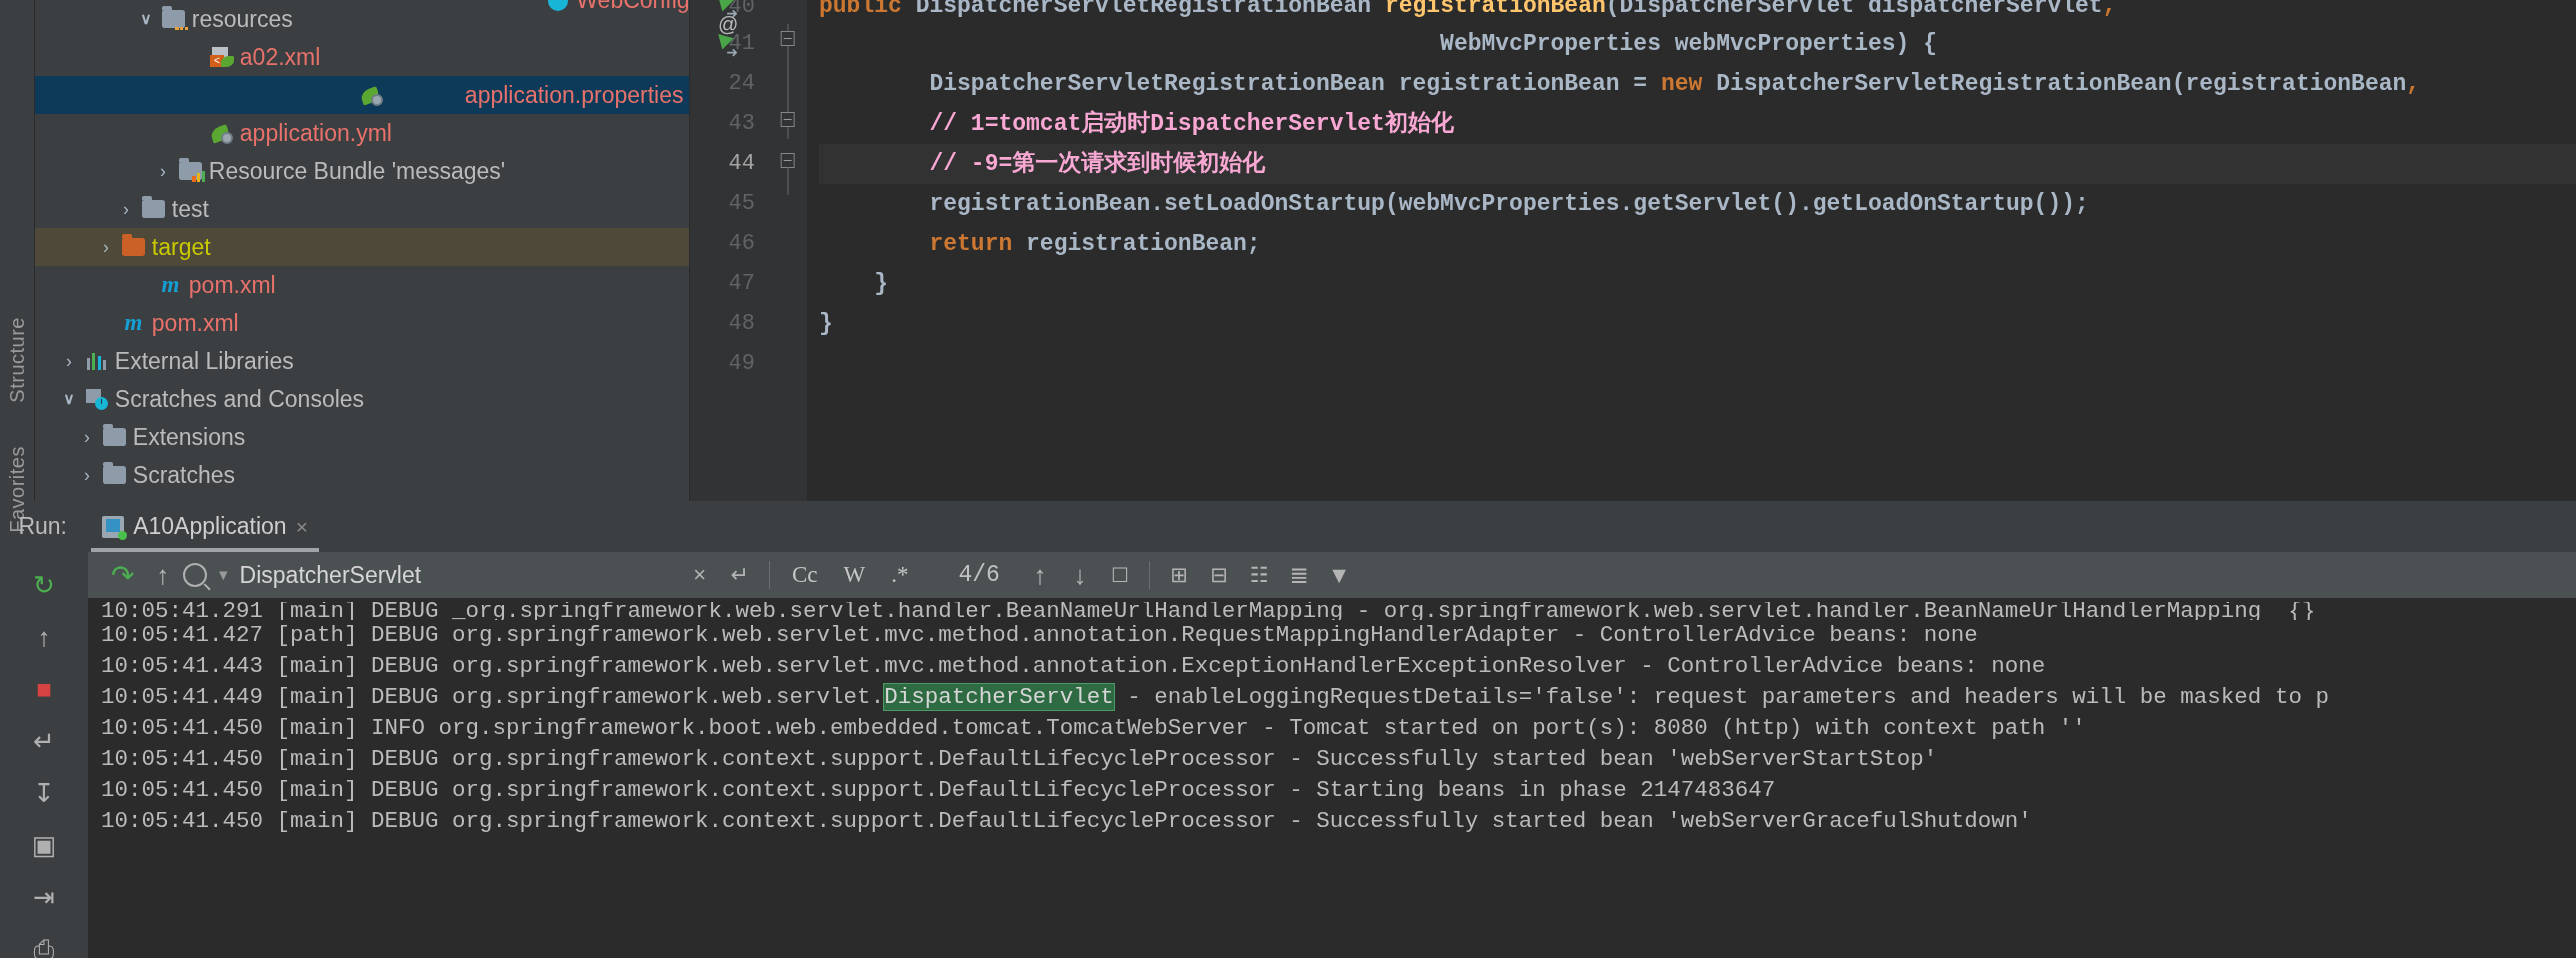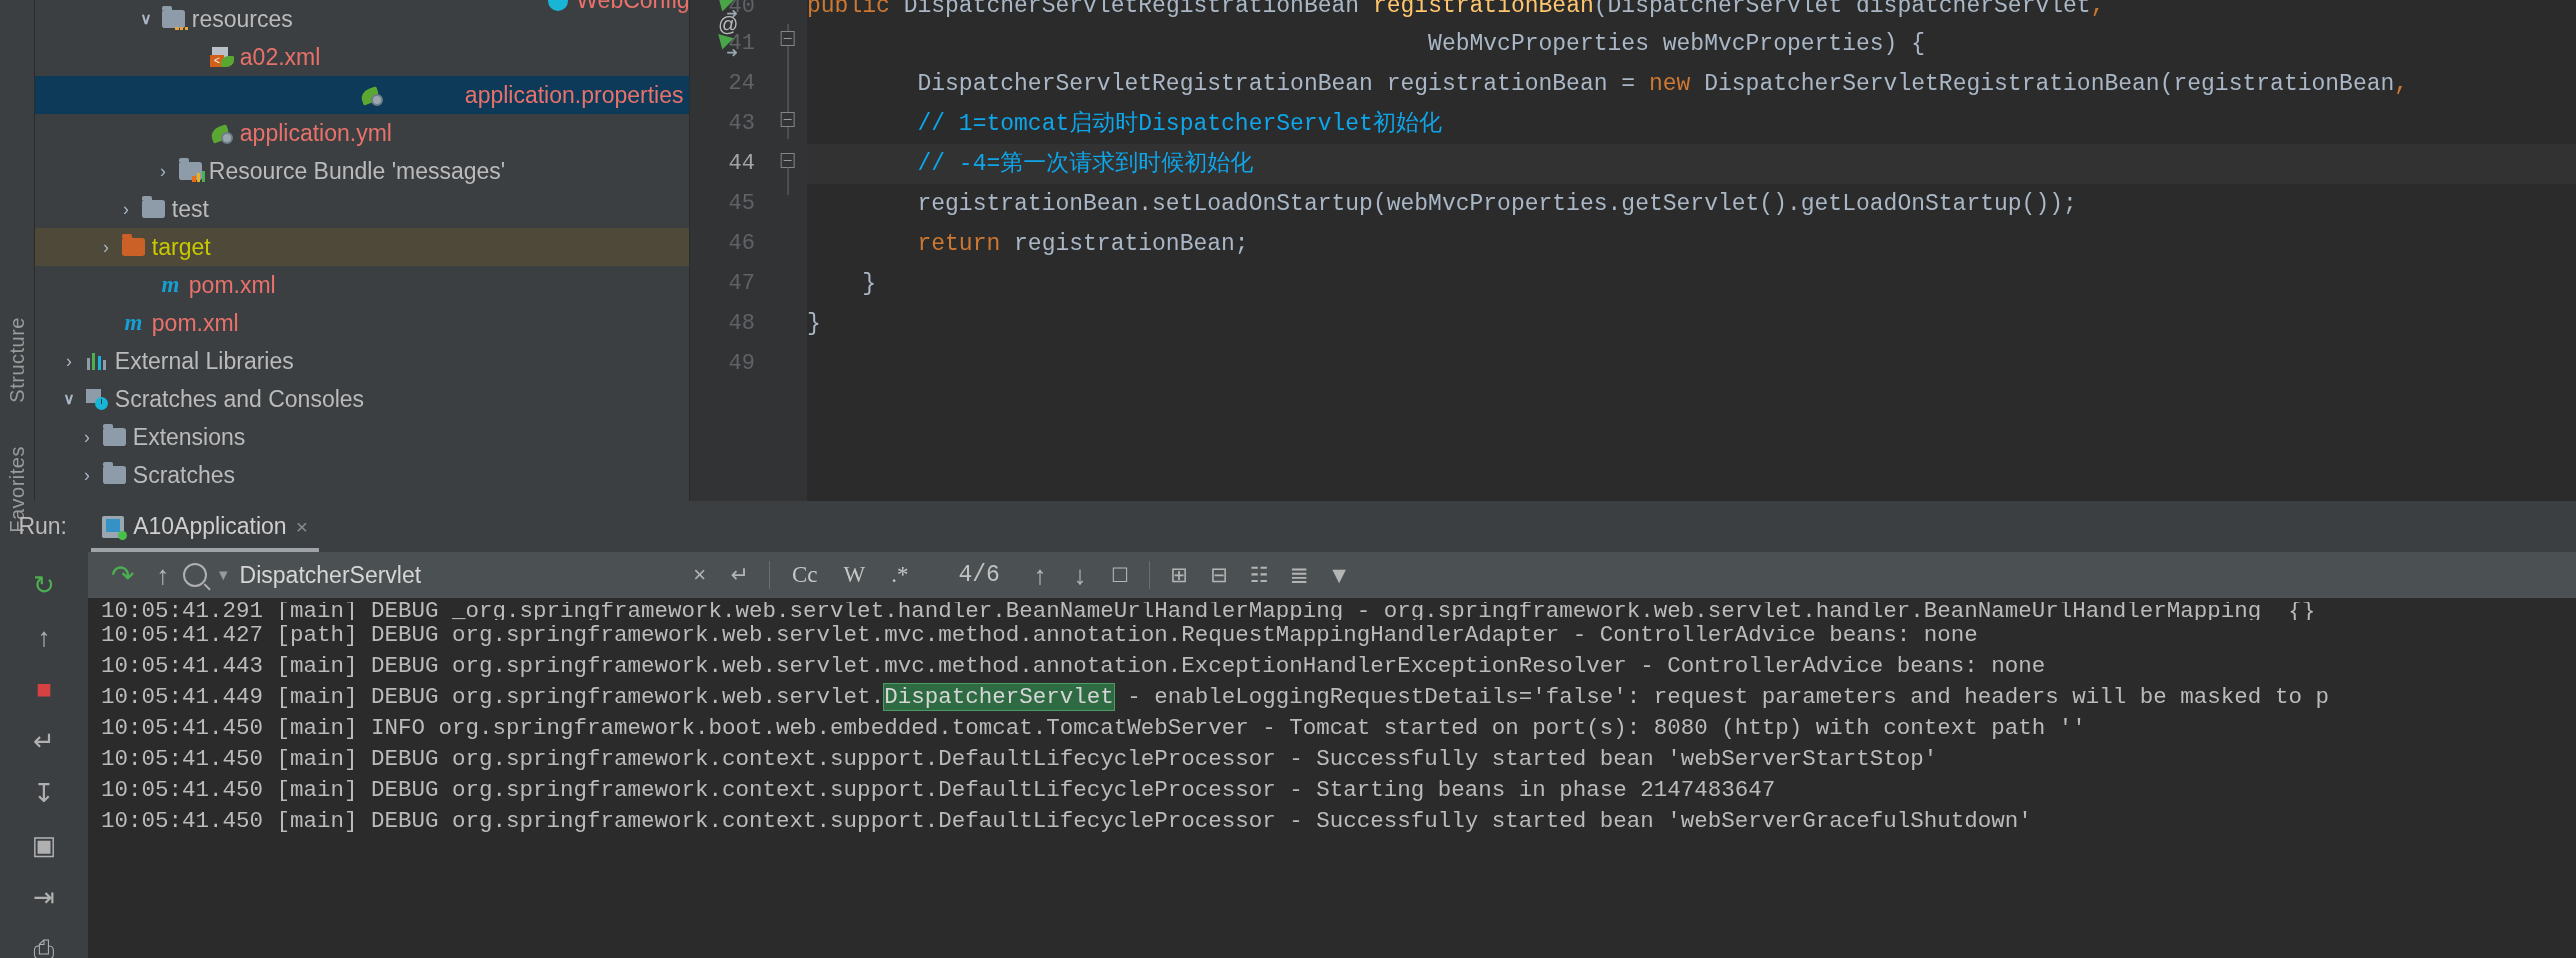--- a/index.html
+++ b/index.html
@@ -66,27 +66,27 @@
     font-size:22px;
   }
   .gline { height:40px; line-height:40px; text-align:right; padding-right:13px; }
   .gline.cur { color:#a4a3a3; }
   #folds { position:absolute; left:78px; top:0; width:39px; height:100%; background:#313335; }
   .foldline { position:absolute; left:50%; width:0.9px; background:#6a6a6a; transform:translateX(-50%); }
   .foldmark { position:absolute; left:50%; transform:translateX(-50%); width:14.7px; height:14.7px;
               border:1.4px solid #868686; background:#313335; }
   .foldmark:after { content:""; position:absolute; left:2.8px; top:5.5px; width:7.4px; height:1.4px; background:#9a9a9a; }
   #runmarks { position:absolute; left:0; top:0; width:78px; }
-  #codearea { position:absolute; left:117px; top:0; right:0; height:100%; }
+  #codearea { position:absolute; left:129px; top:0; right:0; height:100%;font-weight:bold; }
   .cl-row { height:40px; line-height:40px; font-family:"Liberation Mono", monospace; font-size:23px;
             white-space:pre; color:#a9b7c6; }
   .cl-row.cur { background:#323232; }
   .kw { color:#cc7832; }
   .fn { color:#ffc66d; }
-  .cm { color:#0ea5e9; }
+  .cm { color:#f9a8d4; }
   .pl { color:#a9b7c6; }
 
   
   .runarrow { display:inline-block; width:26px; height:26px; position:relative; vertical-align:middle; }
   .runarrow .tri { position:absolute; left:1.8px; top:0.9px; width:0;height:0;
      border-left:14px solid #49a548; border-top:8.3px solid transparent; border-bottom:8.3px solid transparent;
      transform:rotate(-15deg);}
   .runarrow .ar { position:absolute; left:8.3px; bottom:0px; font-size:14px; color:#9aa7b0; line-height:9.2px;}
 
   
@@ -301,21 +301,21 @@
       </div>
       <div style="position:absolute;left:28px;top:31px;">
         <span class="runarrow"><span class="tri"></span><span class="ar">➜</span></span>
       </div>
     </div>
     <div id="codearea">
         <div class="cl-row" style="height: 24px; line-height: 13px;"><span class="kw">public</span> <span class="pl">DispatcherServletRegistrationBean </span><span class="fn">registrationBean</span><span class="pl">(DispatcherServlet dispatcherServlet</span><span class="kw">,</span></div>
         <div class="cl-row"><span class="pl">                                             WebMvcProperties webMvcProperties) {</span></div>
         <div class="cl-row"><span class="pl">        DispatcherServletRegistrationBean registrationBean =</span> <span class="kw">new</span> <span class="pl">DispatcherServletRegistrationBean(registrationBean</span><span class="kw">,</span></div>
         <div class="cl-row"><span class="cm">        // 1=tomcat启动时DispatcherServlet初始化</span></div>
-        <div class="cl-row cur"><span class="cm">        // -4=第一次请求到时候初始化</span></div>
+        <div class="cl-row cur"><span class="cm">        // -9=第一次请求到时候初始化</span></div>
         <div class="cl-row"><span class="pl">        registrationBean.setLoadOnStartup(webMvcProperties.getServlet().getLoadOnStartup());</span></div>
         <div class="cl-row"><span class="kw">        return</span><span class="pl"> registrationBean;</span></div>
         <div class="cl-row"><span class="pl">    }</span></div>
         <div class="cl-row"><span class="pl">}</span></div>
         <div class="cl-row"><span class="pl"></span></div>
       </div>
   </div>
 </div>
 
 <div id="runwin">

